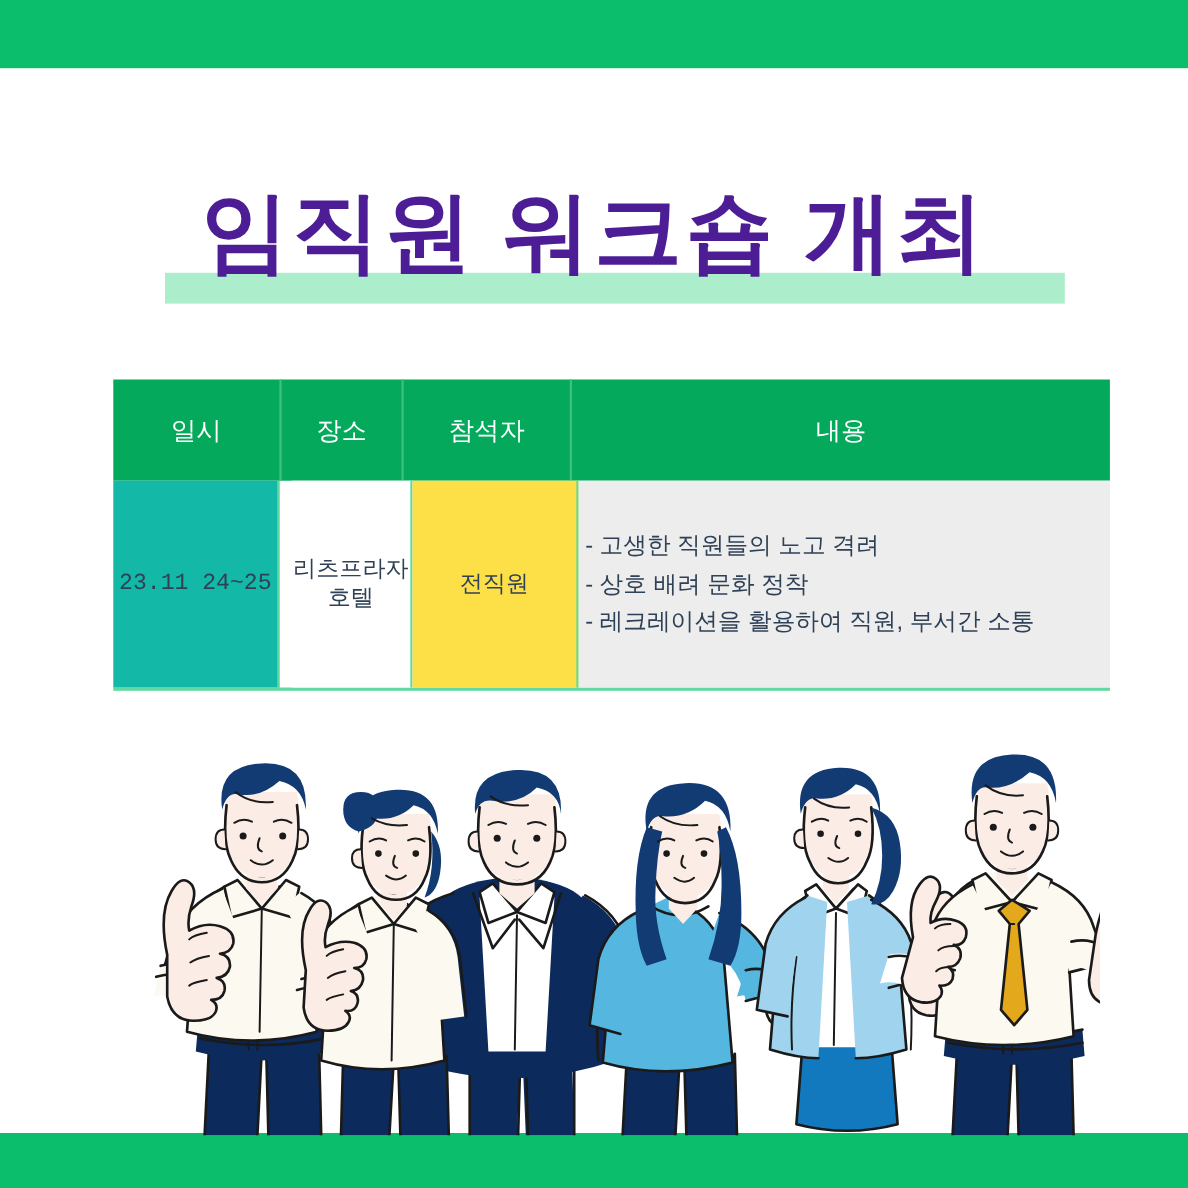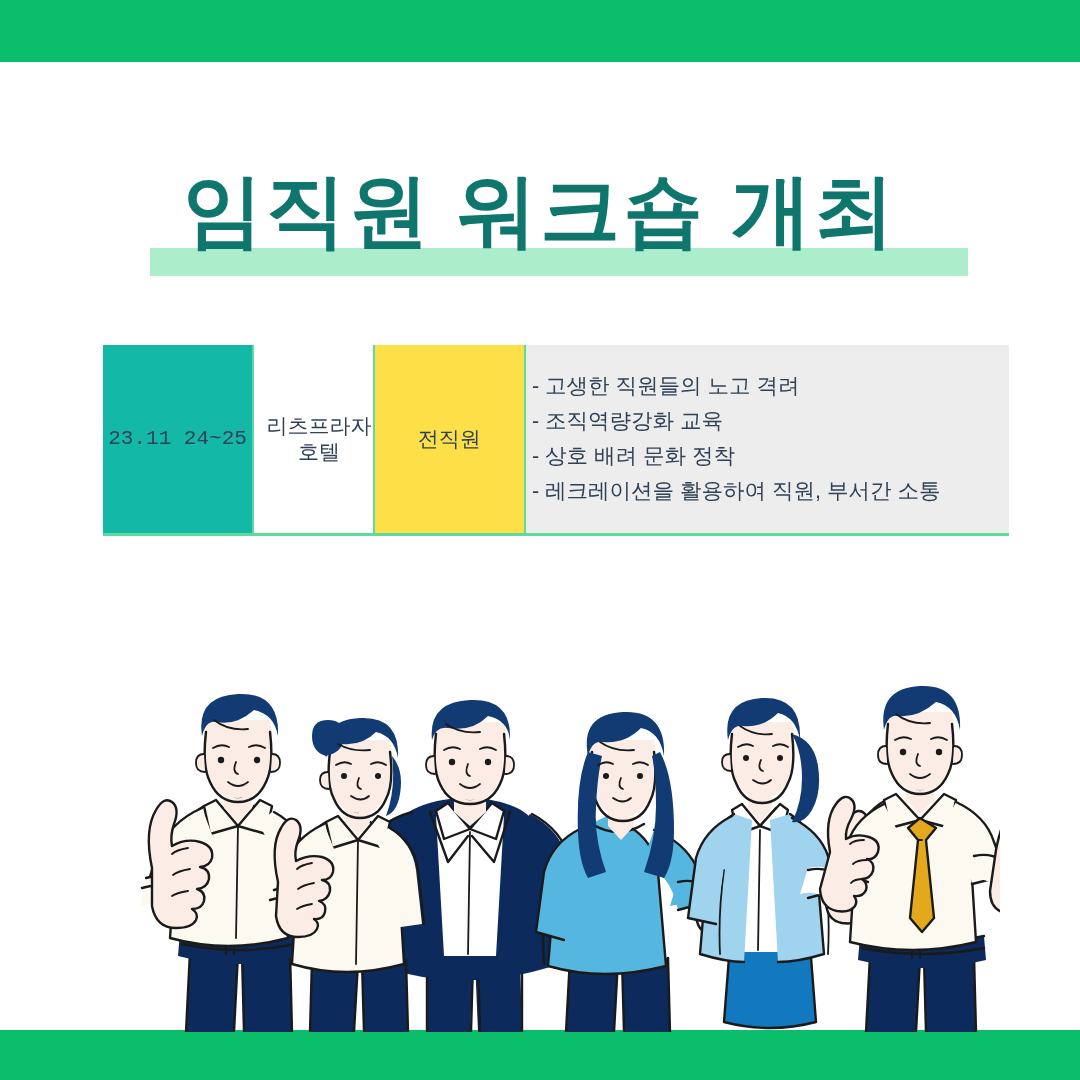--- a/index.html
+++ b/index.html
@@ -56,21 +56,21 @@
   }
   .title-text {
     position: absolute;
     left: 0;
     top: 0;
     width: 1080px;
     text-align: center;
     font-size: 80px;
     line-height: 112px;
     font-weight: bold;
-    color: #0f766e;
+    color: #4c1d95;
     letter-spacing: 3px;
     white-space: nowrap;
   }
 
   
   .table {
     position: absolute;
     left: 103px;
     top: 345px;
     width: 906px;
@@ -155,37 +155,42 @@
   <div class="band band-top"></div>
   <div class="band band-bottom"></div>
 
   <div class="title-wrap">
     <div class="title-highlight"></div>
     <div class="title-text">임직원 워크숍 개최</div>
   </div>
 
   <div class="table">
 
+    <div class="thead">
+      <div class="th col-date">일시</div>
+      <div class="th col-place">장소</div>
+      <div class="th col-people">참석자</div>
+      <div class="th col-content">내용</div>
+    </div>
 
     <div class="tbody">
       <div class="td col-date cell-date">23.11 24~25</div>
 
       <div class="td col-place cell-place">
         <span>
           <span>리츠프라자</span><br>
           <span>호텔</span>
         </span>
       </div>
 
       <div class="td col-people cell-people">전직원</div>
 
       <div class="td col-content cell-content">
         <ul class="content-list">
           <li>- 고생한 직원들의 노고 격려</li>
-          <li>- 조직역량강화 교육</li>
           <li>- 상호 배려 문화 정착</li>
           <li>- 레크레이션을 활용하여 직원, 부서간 소통</li>
         </ul>
       </div>
     </div>
   </div>
 
   <div class="illustration">
     <svg width="870" height="372" viewBox="0 0 870 372" xmlns="http://www.w3.org/2000/svg">
       <defs>

